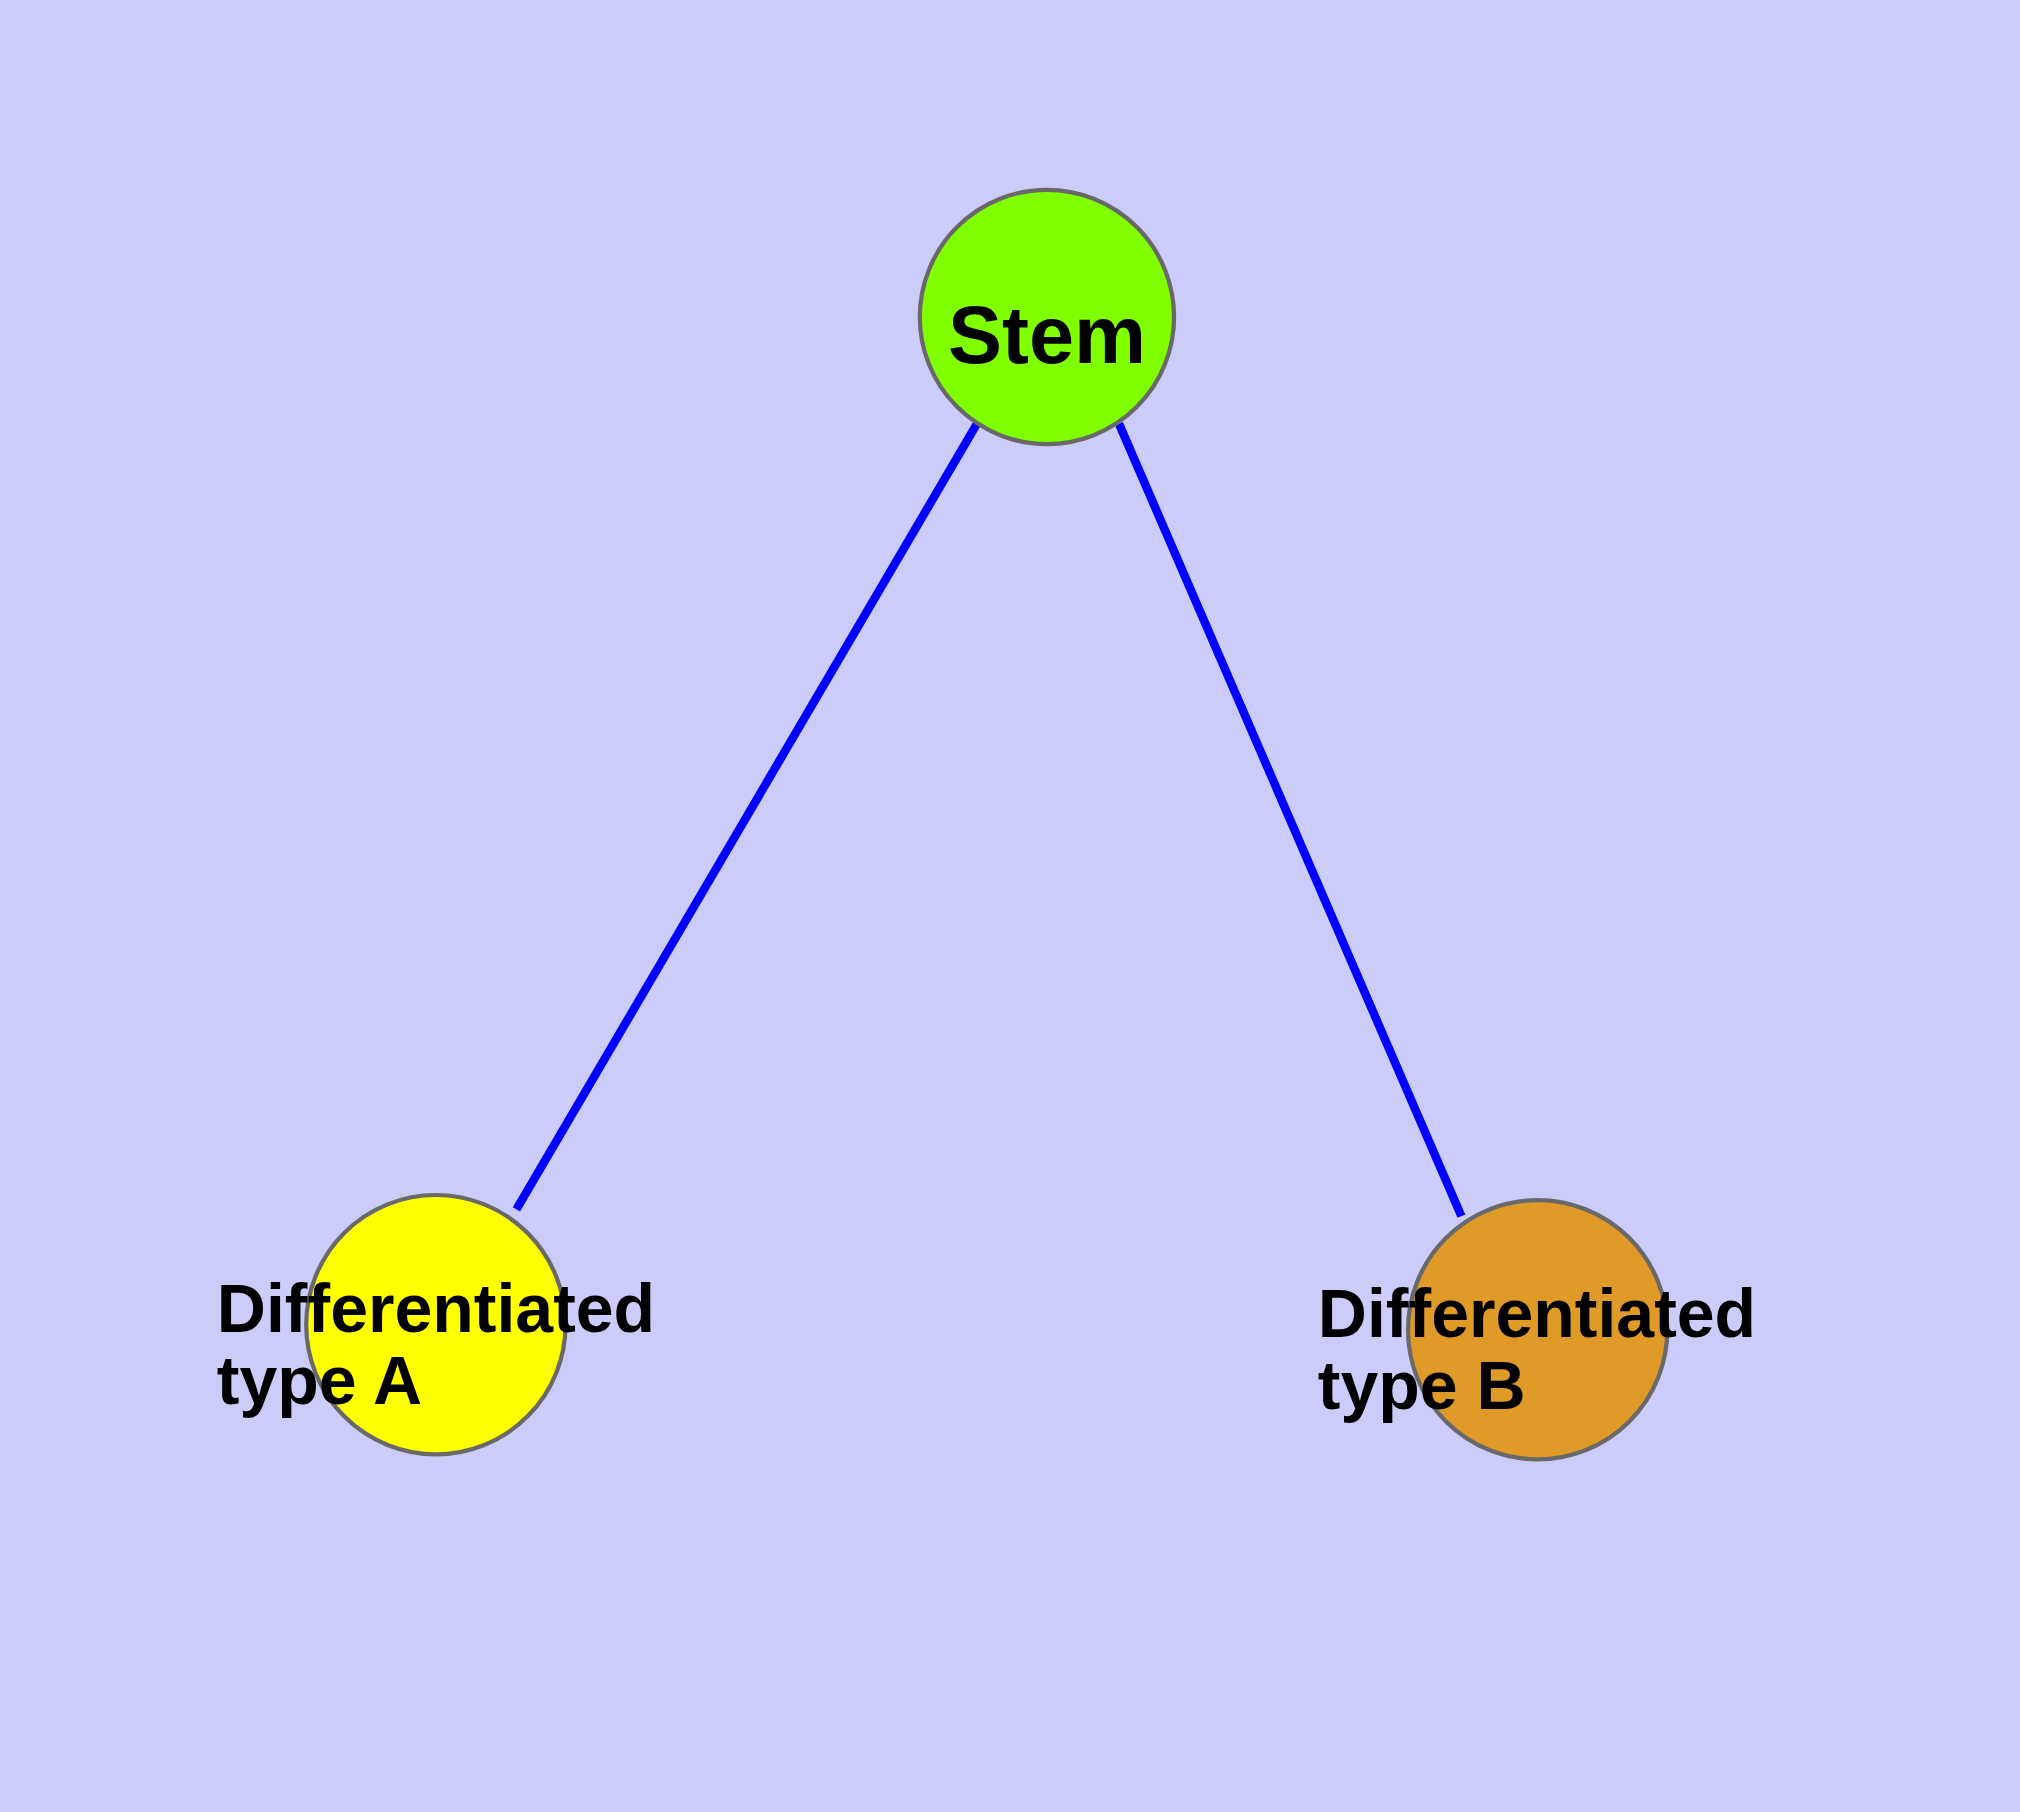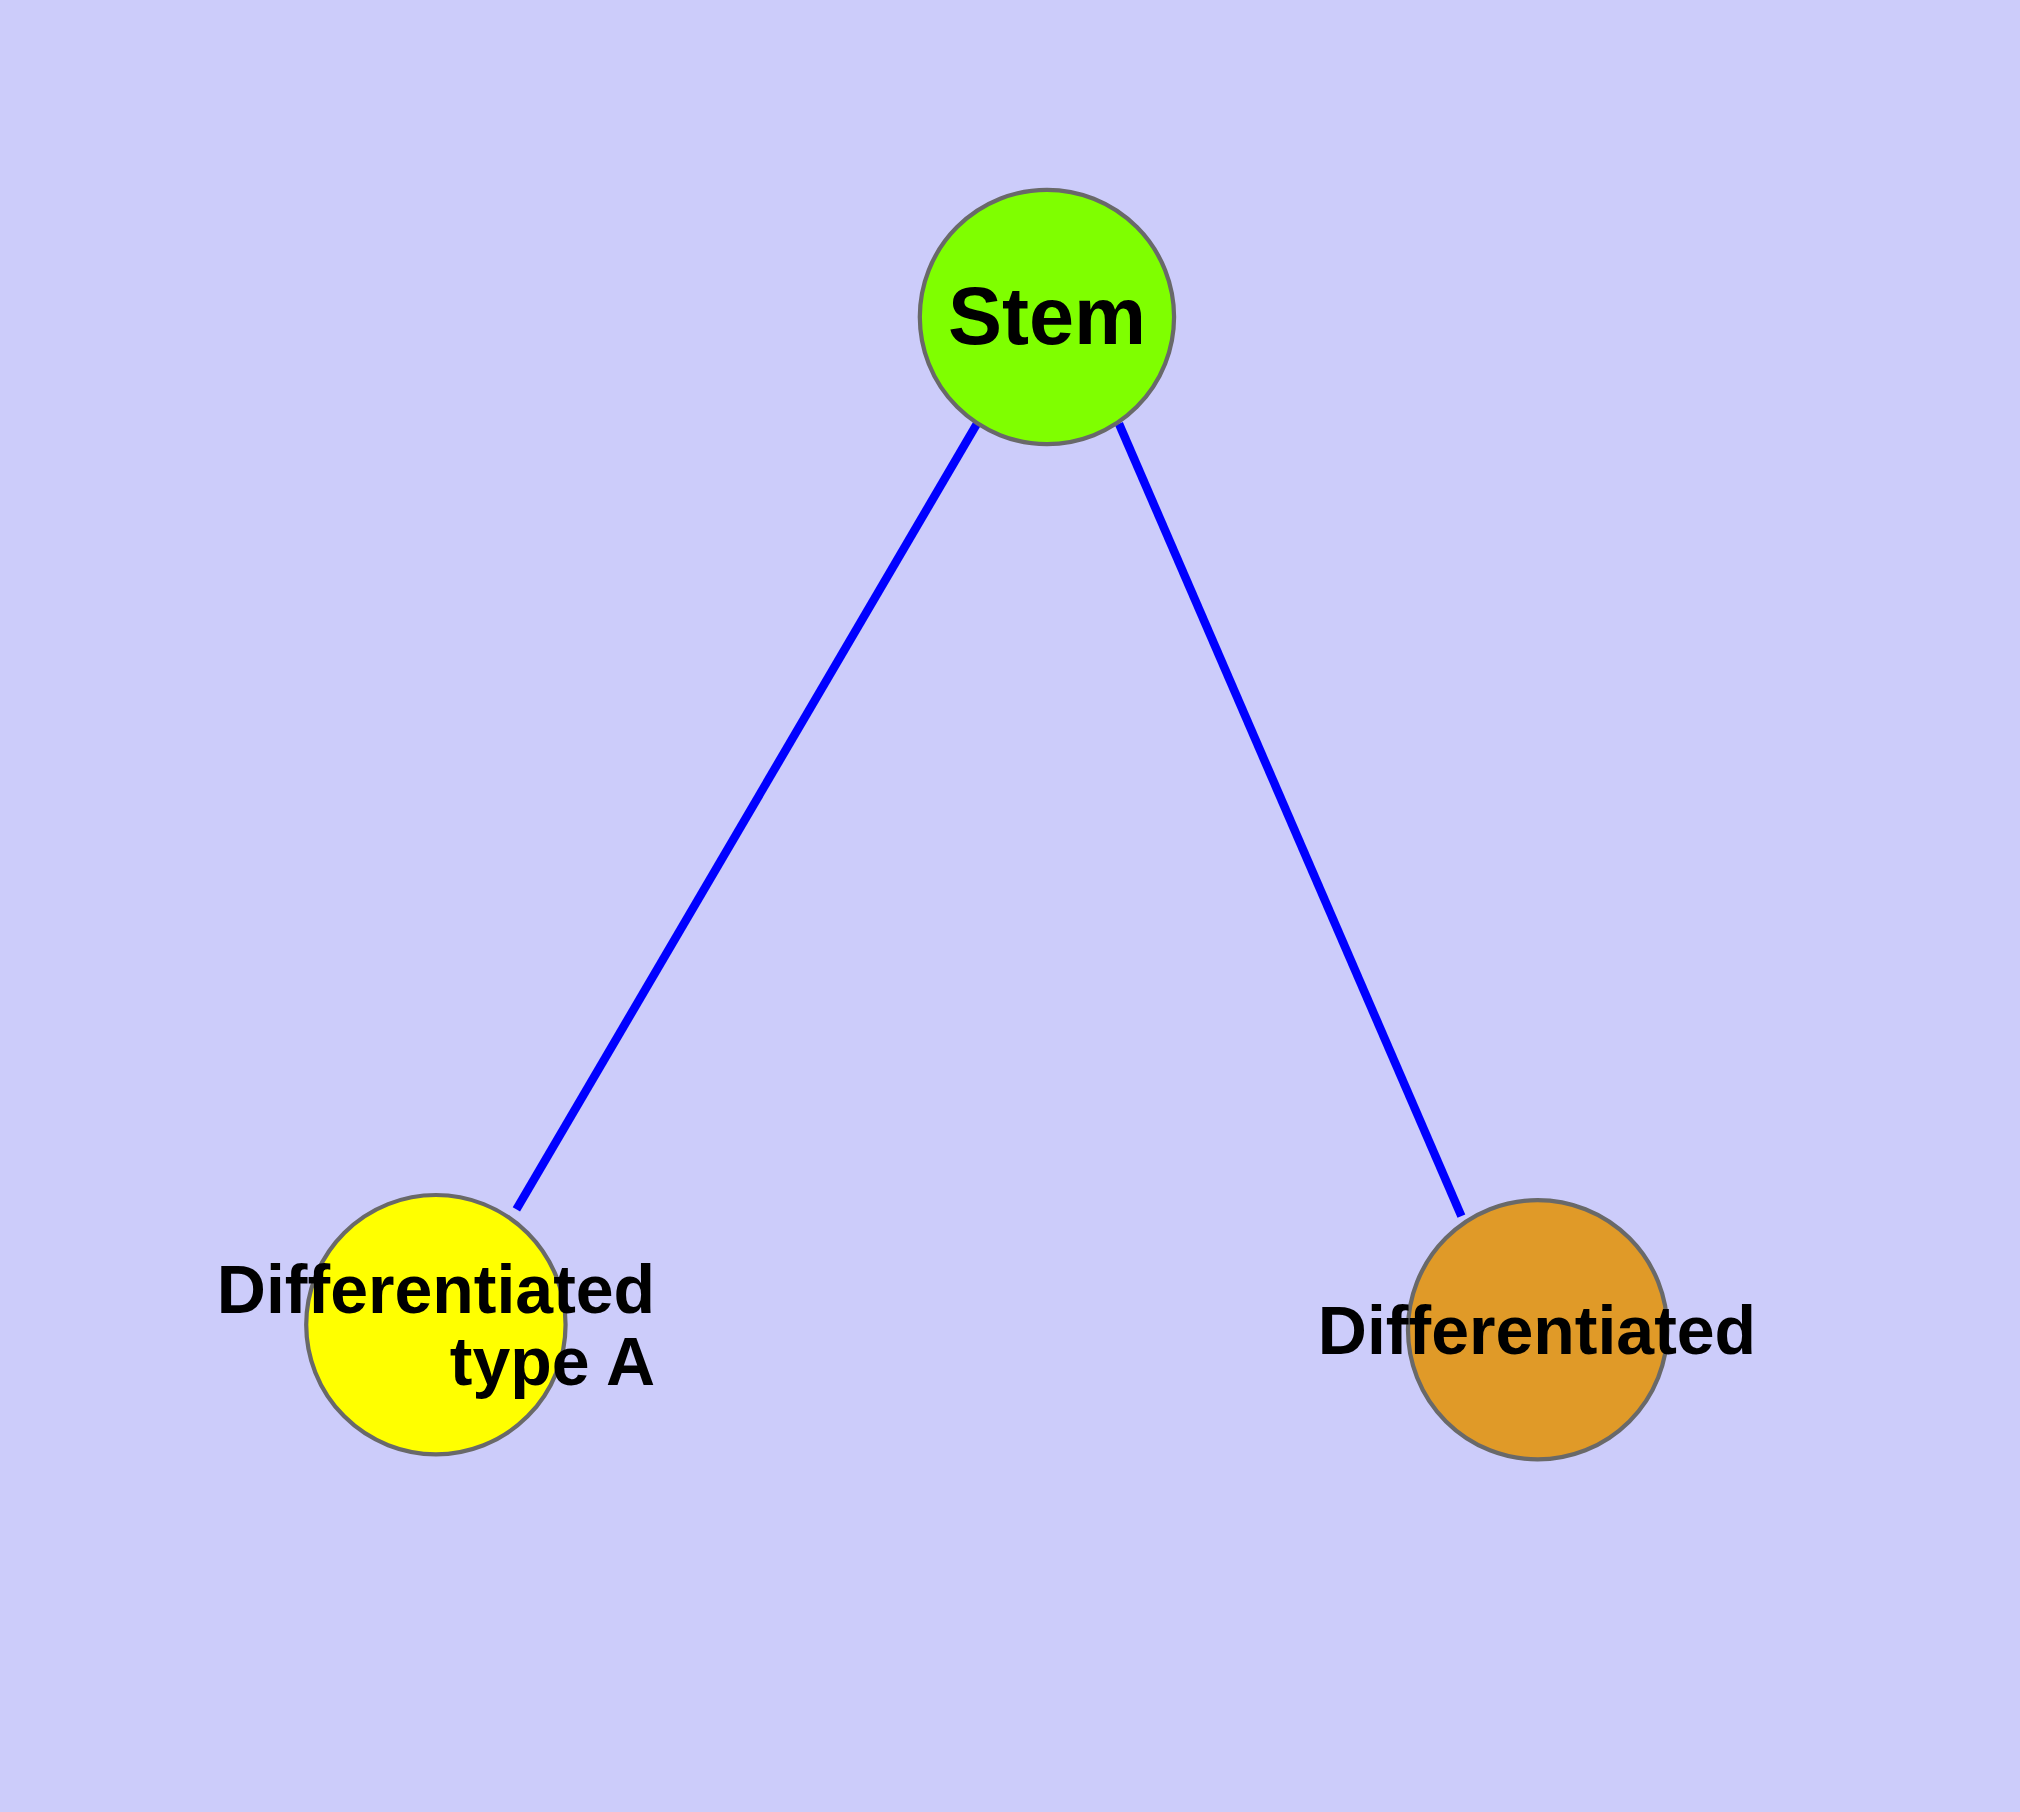--- a/index.html
+++ b/index.html
@@ -26,25 +26,26 @@
     position: absolute;
     left: 0;
     top: 0;
     width: 2021px;
     height: 1812px;
   }
   .node-label {
     position: absolute;
     color: #000000;
     font-weight: bold;
-    text-align: right;
+    text-align: left;
     white-space: pre;
     line-height: 1.06;
     pointer-events: none;
     transform: translate(-50%, -50%);
+    margin-top: 19px;
   }
   .node-label.single {
     font-size: 81px;
   }
   .node-label.double {
     font-size: 68px;
   }
 </style>
 </head>
 <body>
@@ -62,17 +63,17 @@
     <g id="nodes-group">
         <circle cx="1235" cy="374" r="150" fill="#7fff00" stroke="#696969" stroke-width="5"></circle>
         <circle cx="514" cy="1563" r="153" fill="#ffff00" stroke="#696969" stroke-width="5"></circle>
         <circle cx="1814" cy="1569" r="153" fill="#e09a28" stroke="#696969" stroke-width="5"></circle>
       </g>
   </svg>
 
   <div id="labels-layer">
       <div class="node-label single" style="left: 1047px; top: 317px; color: rgb(0, 0, 0);"><div>Stem</div></div>
       <div class="node-label double" style="left: 436px; top: 1325px; color: rgb(0, 0, 0);"><div>Differentiated</div><div>type A</div></div>
-      <div class="node-label double" style="left: 1537px; top: 1330px; color: rgb(0, 0, 0);"><div>Differentiated</div></div>
+      <div class="node-label double" style="left: 1537px; top: 1330px; color: rgb(0, 0, 0);"><div>Differentiated</div><div>type B</div></div>
     </div>
 
 </div>
 
 
 </body></html>

